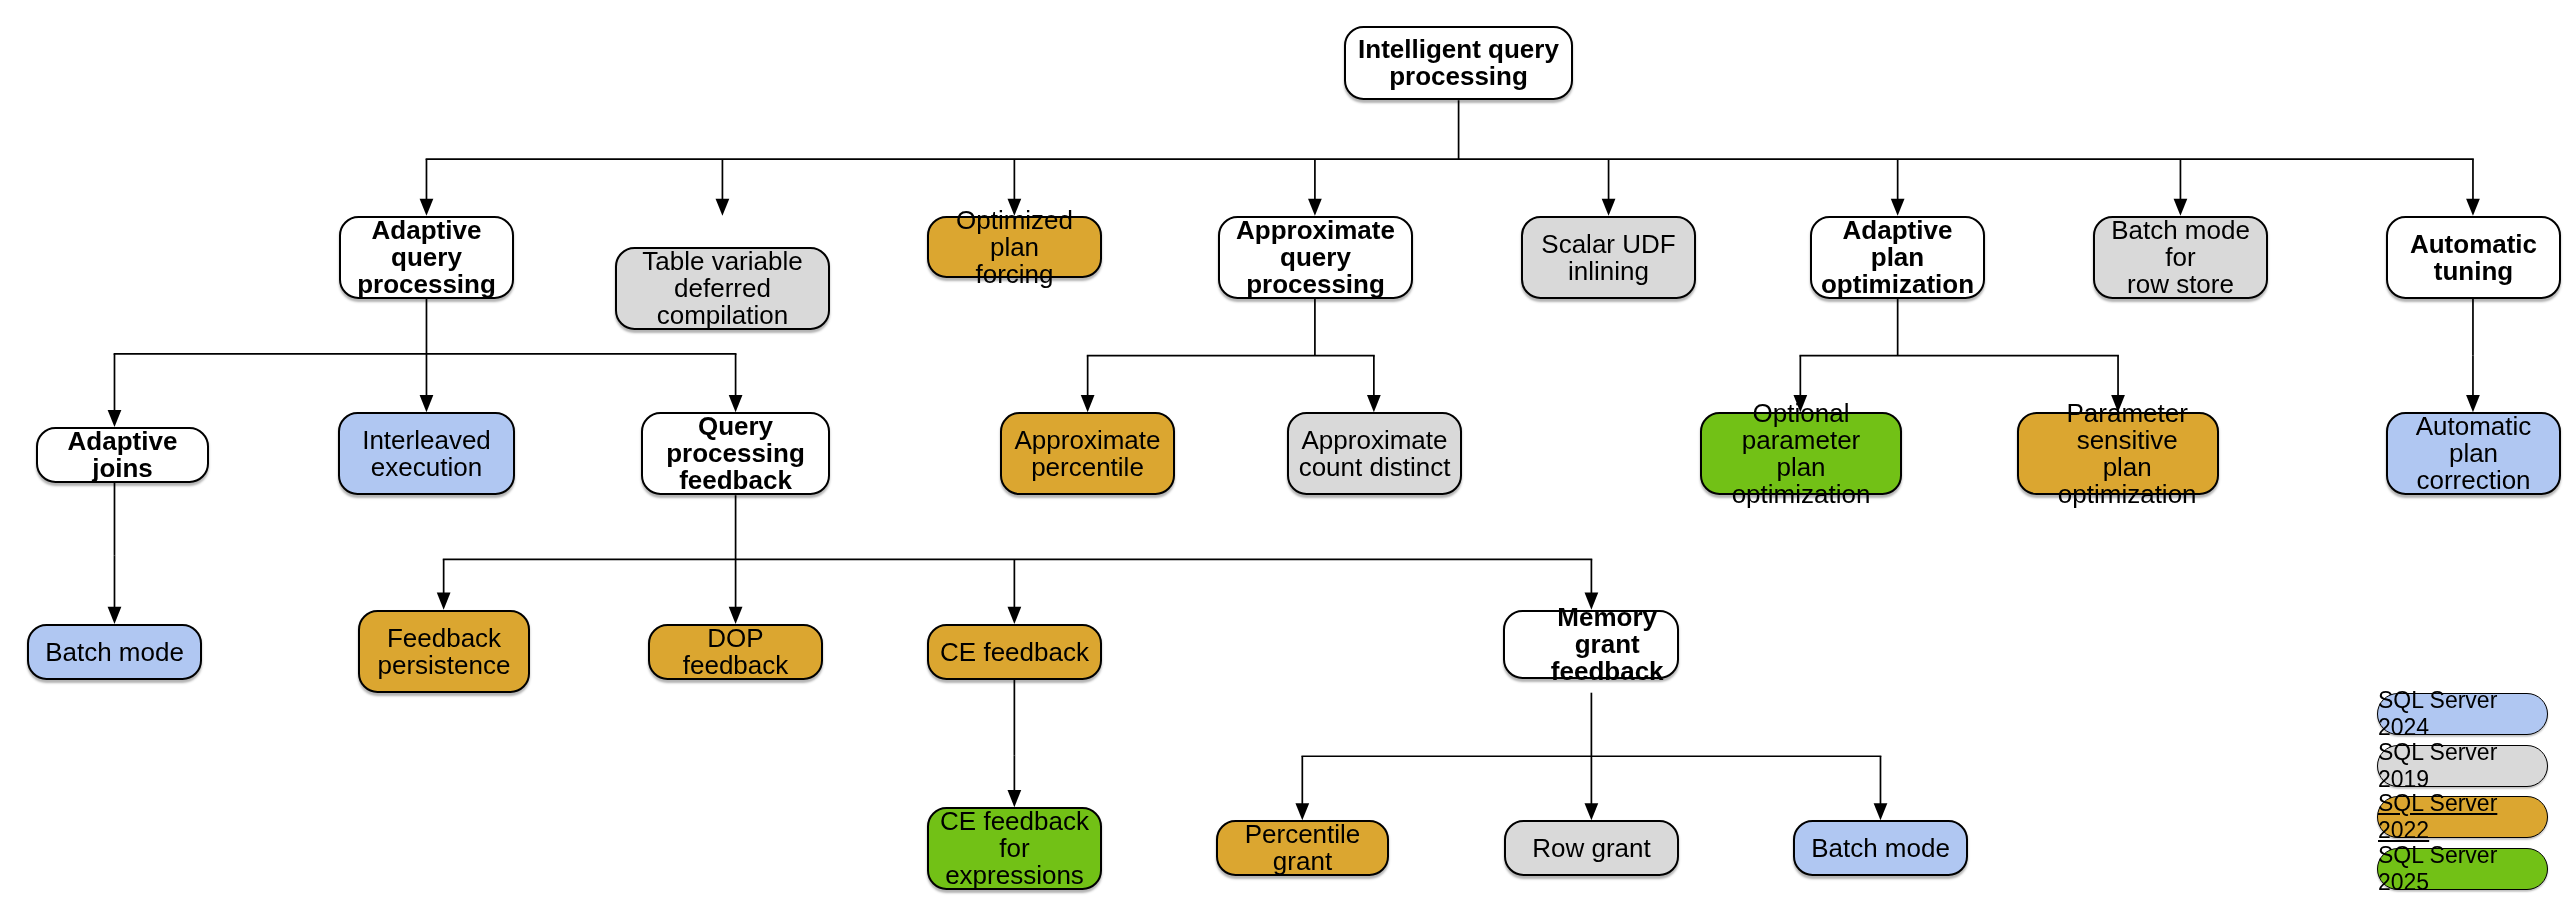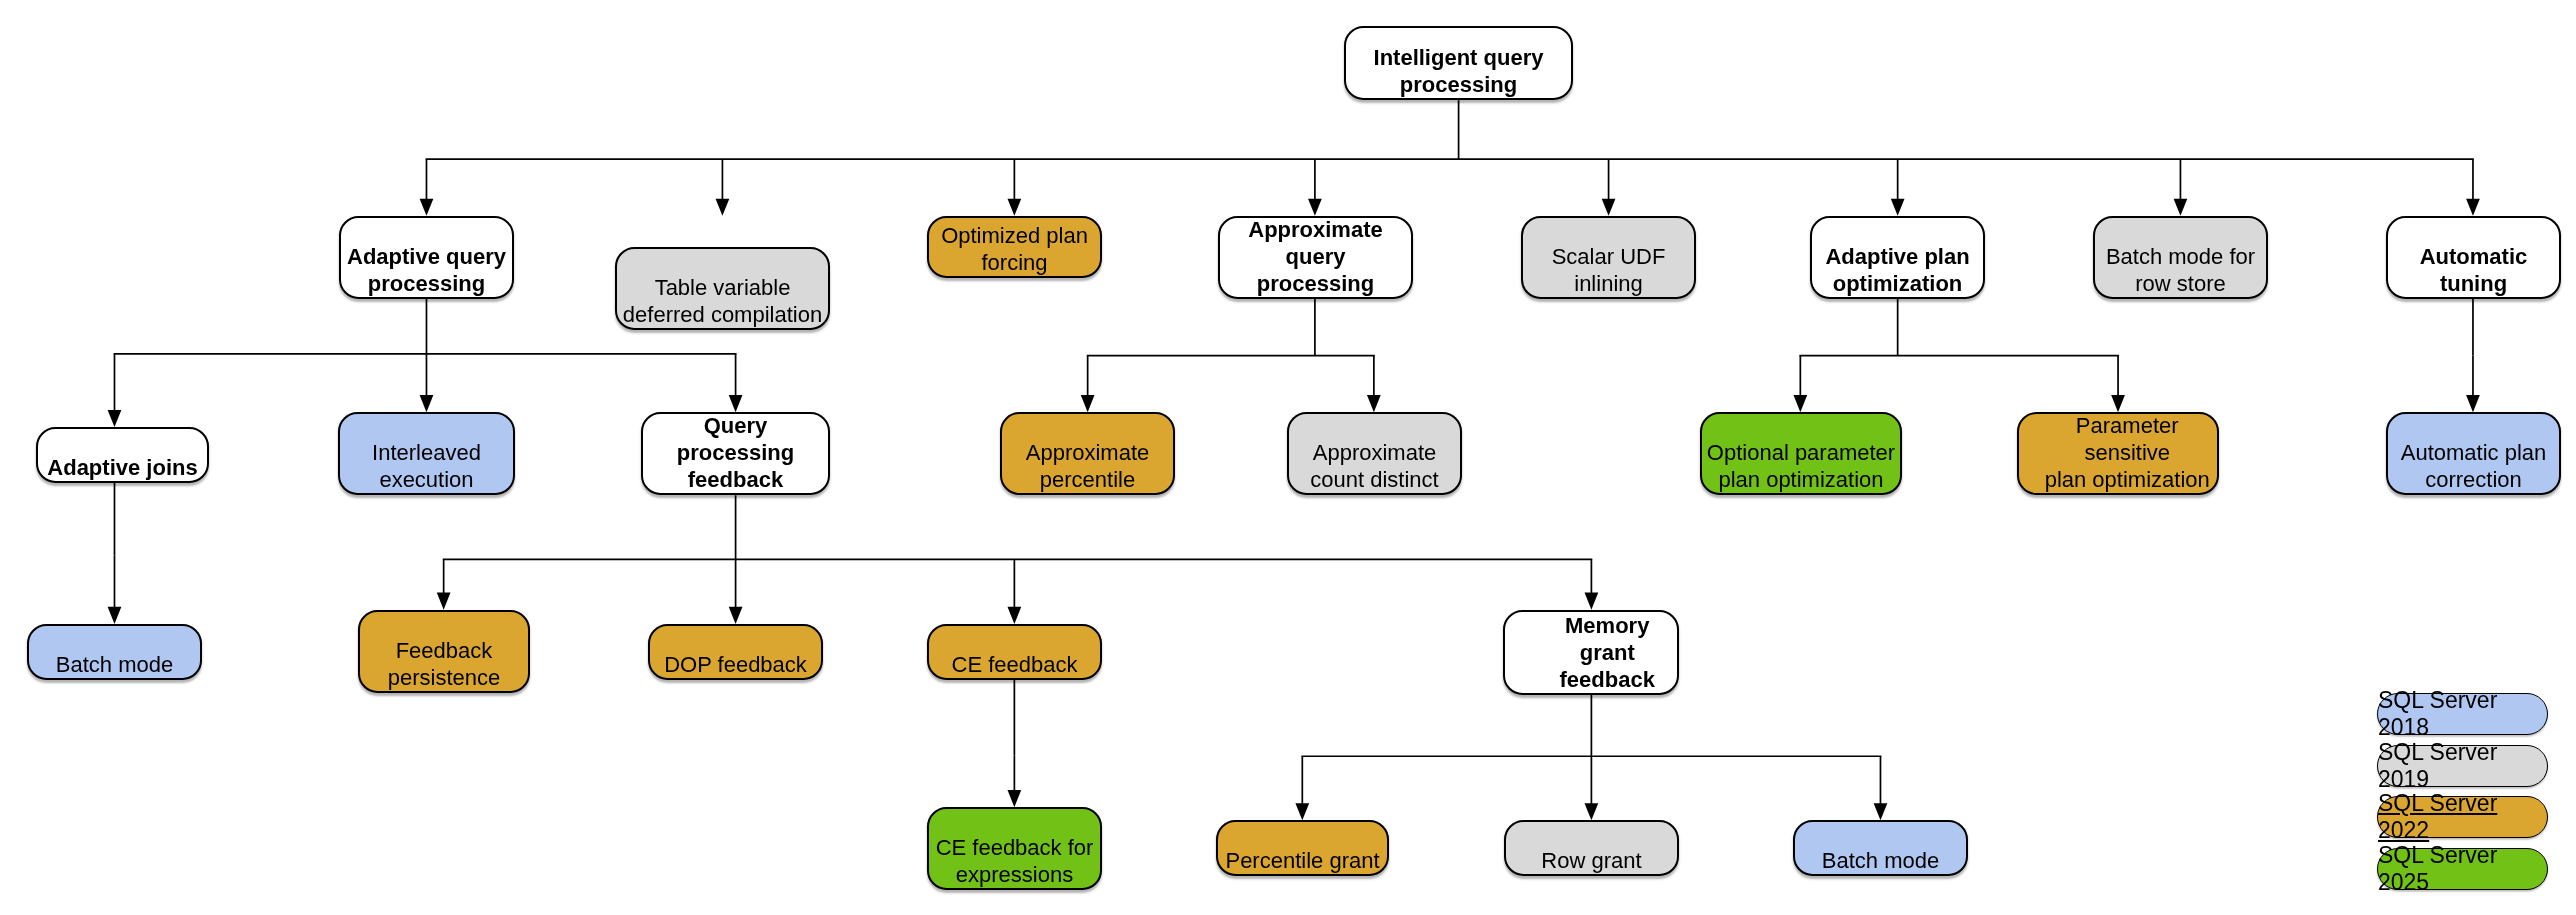--- a/index.html
+++ b/index.html
@@ -1,22 +1,22 @@
 <!DOCTYPE html>
 <html style="font-size:9.2px"><head>
 <meta charset="utf-8">
 <style>
   html,body{margin:0;padding:0;background:#ffffff;}
   body{width:2576px;height:916px;font-family:"Liberation Sans",sans-serif;color:#000;}
   #diagram{position:relative;width:2576px;height:916px;overflow:hidden;background:#fff;}
   #edges{position:absolute;left:0;top:0;}
   .node{
-    position:absolute;display:flex;align-items:flex-end;justify-content:center;
+    position:absolute;display:flex;align-items:center;justify-content:center;
     text-align:center;border:2.3px solid #000;border-radius:19.5px;box-sizing:border-box;
-    white-space:pre-line;font-size:22px;line-height:27px;padding:0 4.6px;
+    white-space:pre-line;font-size:26px;line-height:27px;padding:0 4.6px;
     box-shadow:0 2.3px 2.3px rgba(0,0,0,0.30);
   }
   .node.category{font-weight:700;background:#ffffff;}
   .legend-item{
     position:absolute;display:flex;align-items:center;justify-content:center;
     border:1.7px solid #000;border-radius:22px;box-sizing:border-box;
     font-size:23px;box-shadow:0 1.7px 1.7px rgba(0,0,0,0.25);
   }
 </style>
 </head>
@@ -140,31 +140,31 @@
 plan optimization</span></div>
       <div class="node" style="left: 2017px; top: 412px; width: 202px; height: 83px; background: rgb(219, 166, 48); padding-left: 23px;"><span>Parameter sensitive
 plan optimization</span></div>
       <div class="node" style="left: 2386px; top: 412px; width: 175px; height: 83px; background: rgb(176, 199, 242);"><span>Automatic plan
 correction</span></div>
       <div class="node" style="left: 27px; top: 624px; width: 175px; height: 56px; background: rgb(176, 199, 242);"><span>Batch mode</span></div>
       <div class="node" style="left: 358px; top: 610px; width: 172px; height: 83px; background: rgb(219, 166, 48);"><span>Feedback
 persistence</span></div>
       <div class="node" style="left: 648px; top: 624px; width: 175px; height: 56px; background: rgb(219, 166, 48);"><span>DOP feedback</span></div>
       <div class="node" style="left: 927px; top: 624px; width: 175px; height: 56px; background: rgb(219, 166, 48);"><span>CE feedback</span></div>
-      <div class="node category" style="left: 1503px; top: 610px; width: 176px; height: 85px; background: rgb(255, 255, 255); padding-left: 37px;"><span>Memory grant
+      <div class="node category" style="left: 1503px; top: 610px; width: 176px; height: 69px; background: rgb(255, 255, 255); padding-left: 37px;"><span>Memory grant
 feedback</span></div>
       <div class="node" style="left: 927px; top: 807px; width: 175px; height: 83px; background: rgb(114, 193, 22);"><span>CE feedback for
 expressions</span></div>
       <div class="node" style="left: 1216px; top: 820px; width: 173px; height: 56px; background: rgb(219, 166, 48);"><span>Percentile grant</span></div>
       <div class="node" style="left: 1504px; top: 820px; width: 175px; height: 56px; background: rgb(217, 217, 217);"><span>Row grant</span></div>
       <div class="node" style="left: 1793px; top: 820px; width: 175px; height: 56px; background: rgb(176, 199, 242);"><span>Batch mode</span></div>
     </div>
   <div id="legend">
       <div class="legend-item" style="left: 2377px; top: 693px; width: 171px; height: 42px; background: rgb(176, 199, 242);">
-        <span>SQL Server 2018</span>
+        <span>SQL Server 2024</span>
       </div>
       <div class="legend-item" style="left: 2377px; top: 745px; width: 171px; height: 42px; background: rgb(217, 217, 217);">
         <span>SQL Server 2019</span>
       </div>
       <div class="legend-item" style="left: 2377px; top: 796px; width: 171px; height: 42px; background: rgb(219, 166, 48); text-decoration: underline;">
         <span>SQL Server 2022</span>
       </div>
       <div class="legend-item" style="left: 2377px; top: 848px; width: 171px; height: 42px; background: rgb(114, 193, 22);">
         <span>SQL Server 2025</span>
       </div>

